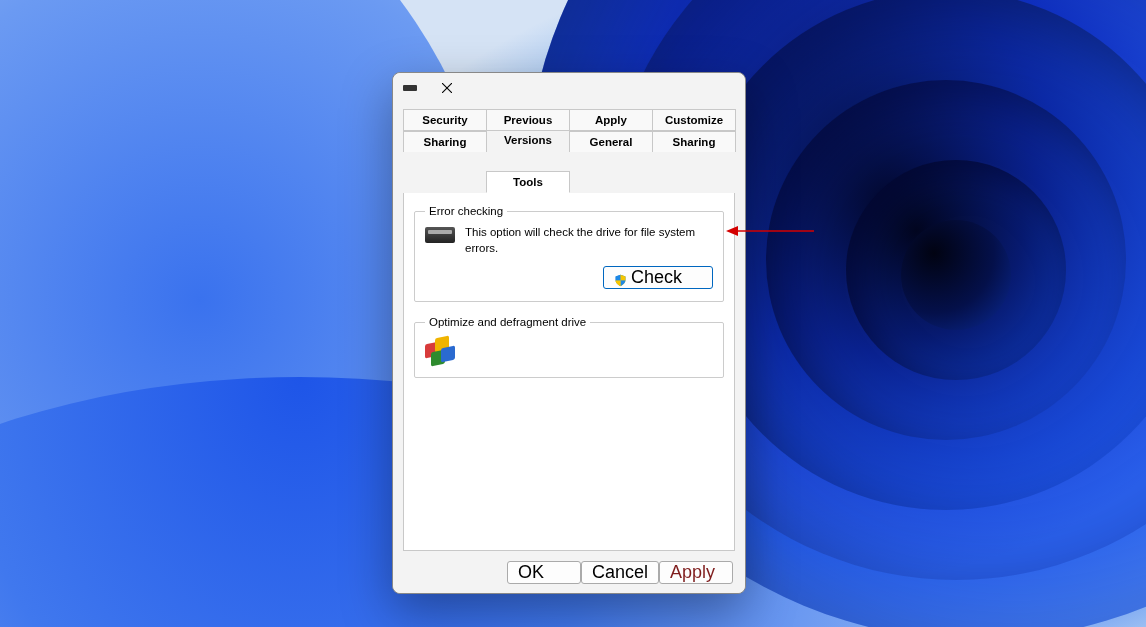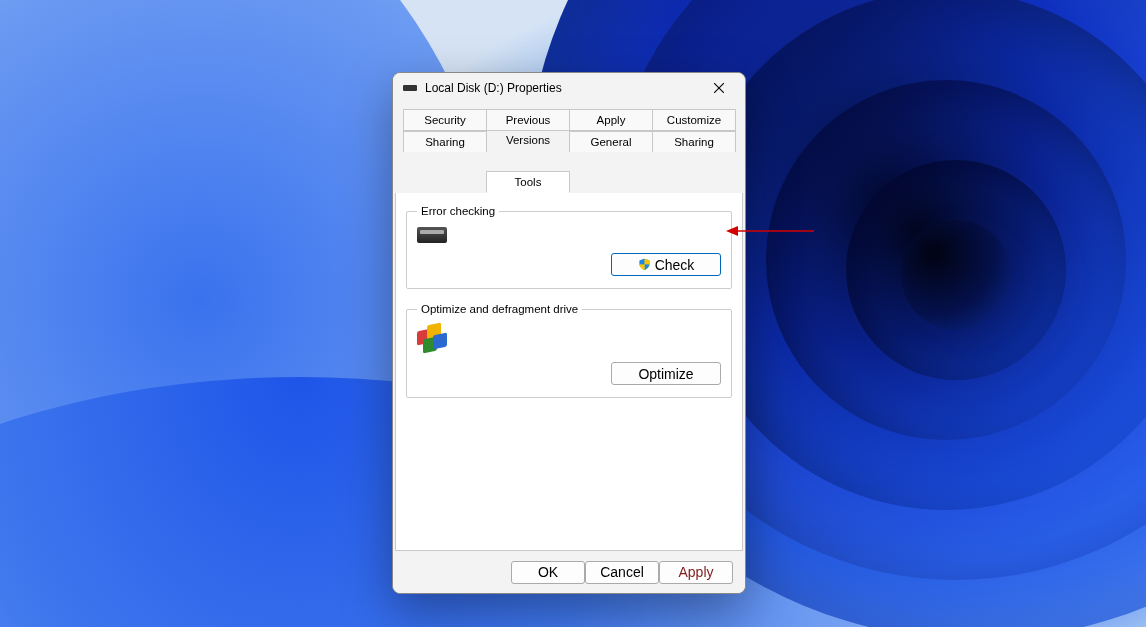--- a/index.html
+++ b/index.html
@@ -99,20 +99,21 @@
     border-radius: 4px;
     font-size: 13px;
     color: #000;
   }
 
   .tabs-wrap {
     padding: 6px 10px 0 10px;
   }
   .tabrow {
     display: flex;
+    font-weight: bold;
   }
   .tab {
     flex: 1;
     height: 20px;
     line-height: 20px;
     text-align: center;
     font-size: 11.5px;
     background: #f9f9f9;
     border: 1px solid #c8c8c8;
     border-bottom: none;
@@ -124,21 +125,21 @@
     background: #fff;
     border-bottom: 1px solid #fff;
     z-index: 2;
     margin-top: 40px;
   }
 
   .tab-body {
     background: #fff;
     border: 1px solid #c8c8c8;
     border-top: none;
-    margin: 0 2px;
+    margin: 0 10px;
     flex: 1;
     padding: 12px 10px 10px 10px;
     position: relative;
   }
 
   fieldset.group {
     border: 1px solid #ccc;
     border-radius: 2px;
     padding: 8px 10px 12px 10px;
     margin: 0 0 14px 0;
@@ -195,26 +196,26 @@
     display: flex;
     justify-content: flex-end;
     margin-top: 10px;
   }
   .win-btn {
     min-width: 110px;
     height: 23px;
     background: #fdfdfd;
     border: 1px solid #aaa;
     border-radius: 3px;
-    font-size: 14px;
+    font-size: 18px;
     font-family: inherit;
     padding: 0 10px;
     display: inline-flex;
     align-items: center;
-    justify-content: center;
+    justify-content: flex-start;
     gap: 4px;
     cursor: default;
   }
   .win-btn.accent {
     border: 1.5px solid #0067c0;
   }
   .shield-icon {
     width: 13px; height: 13px;
     display: inline-block;
   }
@@ -251,21 +252,20 @@
   <div class="petal p2"></div>
   <div class="petal p3"></div>
   <div class="petal p4"></div>
   <div class="petal p5"></div>
   <div class="petal p6"></div>
 </div>
 
 <div class="dialog">
   <div class="titlebar">
     <div class="sysicon"></div>
-    <div class="title">Local Disk (D:) Properties</div>
     <div class="close">
       <svg width="10" height="10" viewBox="0 0 10 10">
         <line x1="0" y1="0" x2="10" y2="10" stroke="currentColor" stroke-width="1.1"></line>
         <line x1="10" y1="0" x2="0" y2="10" stroke="currentColor" stroke-width="1.1"></line>
       </svg>
     </div>
   </div>
 
   <div class="tabs-wrap">
     <div class="tabrow upper">
@@ -281,20 +281,21 @@
       <div class="tab">Sharing</div>
     </div>
   </div>
 
   <div class="tab-body">
 
     <fieldset class="group">
       <legend>Error checking</legend>
       <div class="group-row">
         <div class="drive-icon"></div>
+        <div class="group-text">This option will check the drive for file system errors.</div>
       </div>
       <div class="group-btn-row">
         <button class="win-btn accent">
           <span class="shield-icon">
             <svg width="13" height="13" viewBox="0 0 16 16">
               <path d="M8 1 L14 3 V8 C14 12 8 15 8 15 V1 Z" fill="#f6c600"></path>
               <path d="M8 1 L2 3 V8 C2 12 8 15 8 15 V1 Z" fill="#1e88e5"></path>
               <path d="M8 1 L14 3 V8 H8 Z" fill="#1e88e5"></path>
               <path d="M8 8 H2 V8 C2 12 8 15 8 15 V8 Z" fill="#f6c600"></path>
               <path d="M8 1 L2 3 V8 H8 Z" fill="#1e88e5"></path>
@@ -311,25 +312,20 @@
     <fieldset class="group">
       <legend>Optimize and defragment drive</legend>
       <div class="group-row">
         <div class="defrag-icon">
           <div class="cube c1"></div>
             <div class="cube c2"></div>
           <div class="cube c3"></div>
             <div class="cube c4"></div>
         </div>
       </div>
-      <div class="group-btn-row">
-        <button class="win-btn">
-          <span>Optimize</span>
-        </button>
-      </div>
     </fieldset>
 
   </div>
 
   <div class="dialog-footer">
     <button class="win-btn">
         <span>OK</span>
       </button>
     <button class="win-btn">
         <span>Cancel</span>

